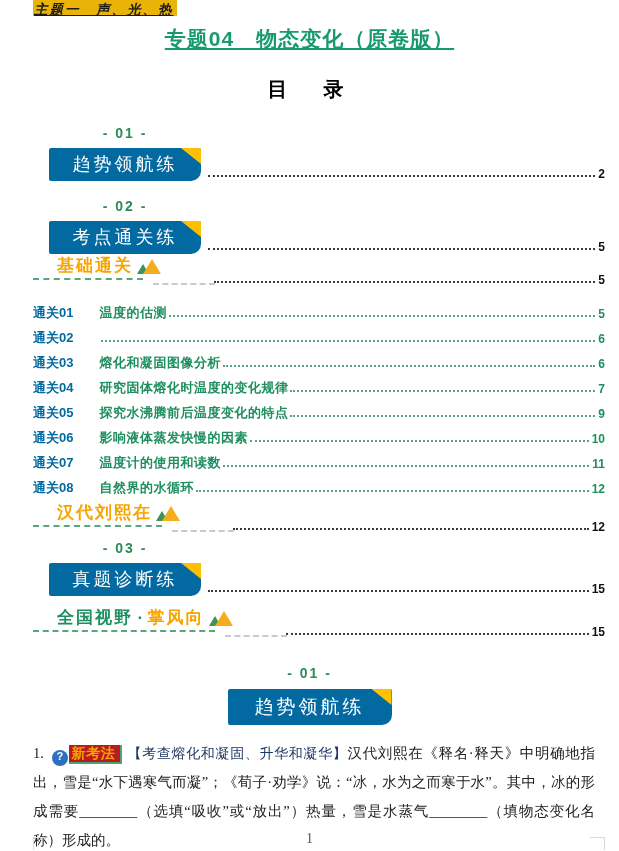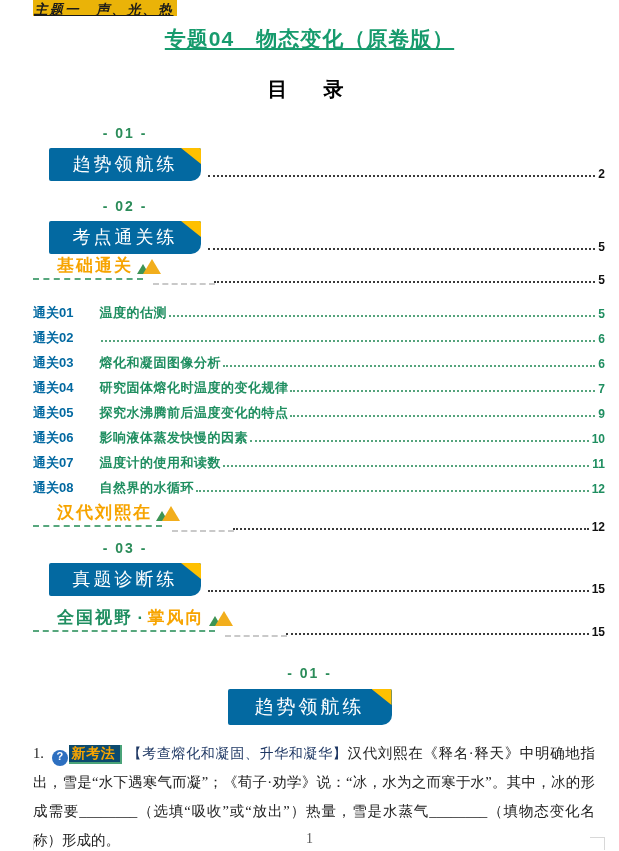--- a/index.html
+++ b/index.html
@@ -71,21 +71,21 @@
   .banner.centerb{margin:3px auto 0;width:164px;height:36px;line-height:36px;font-size:19px;}
 
   
   .question{margin:14px 24px 0 33px;font-family:"Liberation Serif",serif;
     font-size:14.5px;line-height:29px;color:#222;text-align:justify;}
   .q-num{margin-right:8px;}
   .badge-icon{display:inline-block;width:16px;height:16px;line-height:16px;border-radius:50%;
     background:#2d6fc0;color:#fff;font:bold 11px "Liberation Sans",sans-serif;
     text-align:center;vertical-align:-2px;margin-right:1px;}
   .badge{color:#f7a400;font-weight:bold;font-family:"Liberation Sans",sans-serif;
-    font-size:14px;background:#0c4a6e;padding:0 4px 1px 2px;
+    font-size:14px;background:#b91c1c;padding:0 4px 1px 2px;
     border-right:2px solid #4aa379;border-bottom:2px solid #4aa379;margin-right:6px;}
   .q-tag{color:#1f3864;font-weight:normal;font-family:"Liberation Sans",sans-serif;font-size:14px;}
   .blank{letter-spacing:0;color:#222;}
 
   
   .footer-num{position:absolute;left:0;right:0;bottom:4px;text-align:center;
     font:14px "Liberation Serif",serif;color:#555;}
   .corner-mark{position:absolute;width:14px;height:12px;border-color:#d8d8d8;border-style:solid;border-width:0;}
   .cm-left{left:33px;top:837px;border-top-width:1px;border-left-width:1px;}
   .cm-right{right:14px;top:837px;border-top-width:1px;border-right-width:1px;}

